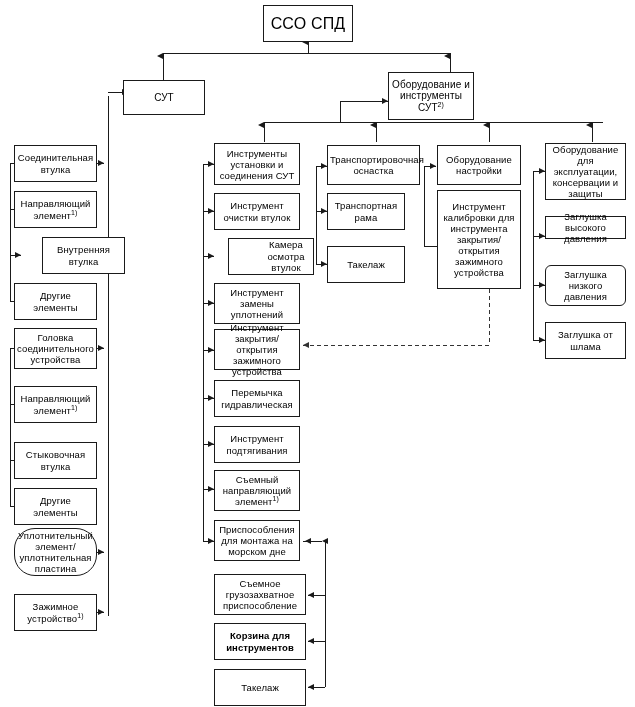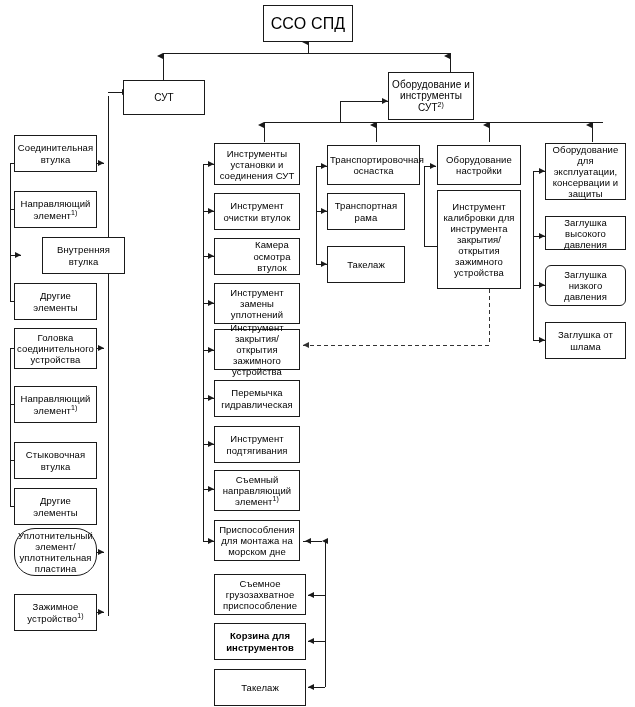--- a/index.html
+++ b/index.html
@@ -156,21 +156,21 @@
   </div>
 
   <div class="node lvl2" style="left:123px;top:80px;width:82px;height:35px;">
     <span class="lbl">СУТ</span>
   </div>
 
   <div class="node lvl2" style="left:388px;top:72px;width:86px;height:48px;">
     <span class="lbl"><span>Оборудование и инструменты СУТ</span><sup>2)</sup></span>
   </div>
 
-  <div class="node" style="left:14px;top:135px;width:83px;height:37px;">
+  <div class="node" style="left:14px;top:145px;width:83px;height:37px;">
     <span class="lbl">Соединительная втулка</span>
   </div>
 
   <div class="node" style="left:14px;top:191px;width:83px;height:37px;">
     <span class="lbl"><span>Направляющий элемент</span><sup>1)</sup></span>
   </div>
 
   <div class="node" style="left:14px;top:237px;width:83px;height:37px;margin-left:28px;">
     <span class="lbl">Внутренняя втулка</span>
   </div>
@@ -204,21 +204,21 @@
   </div>
 
   <div class="node tall" style="left:214px;top:143px;width:86px;height:42px;">
     <span class="lbl">Инструменты установки и соединения СУТ</span>
   </div>
 
   <div class="node" style="left:214px;top:193px;width:86px;height:37px;">
     <span class="lbl">Инструмент очистки втулок</span>
   </div>
 
-  <div class="node" style="left:214px;top:238px;width:86px;height:37px;padding-left:32px;">
+  <div class="node" style="left:228px;top:238px;width:86px;height:37px;padding-left:32px;">
     <span class="lbl">Камера осмотра втулок</span>
   </div>
 
   <div class="node tall" style="left:214px;top:283px;width:86px;height:41px;">
     <span class="lbl">Инструмент замены уплотнений</span>
   </div>
 
   <div class="node tall" style="left:214px;top:329px;width:86px;height:41px;">
     <span class="lbl">Инструмент закрытия/открытия зажимного устройства</span>
   </div>
@@ -268,21 +268,21 @@
   </div>
 
   <div class="node tall" style="left:437px;top:190px;width:84px;height:99px;">
     <span class="lbl">Инструмент калибровки для инструмента закрытия/ открытия зажимного устройства</span>
   </div>
 
   <div class="node tall" style="left:545px;top:143px;width:81px;height:57px;">
     <span class="lbl">Оборудование для эксплуатации, консервации и защиты</span>
   </div>
 
-  <div class="node tall" style="left:545px;top:216px;width:81px;height:34px;">
+  <div class="node tall" style="left:545px;top:216px;width:81px;height:23px;">
     <span class="lbl">Заглушка высокого давления</span>
   </div>
 
   <div class="node tall" style="left:545px;top:265px;width:81px;height:41px;border-radius:6px;">
     <span class="lbl">Заглушка низкого давления</span>
   </div>
 
   <div class="node" style="left:545px;top:322px;width:81px;height:37px;">
     <span class="lbl">Заглушка от шлама</span>
   </div>

